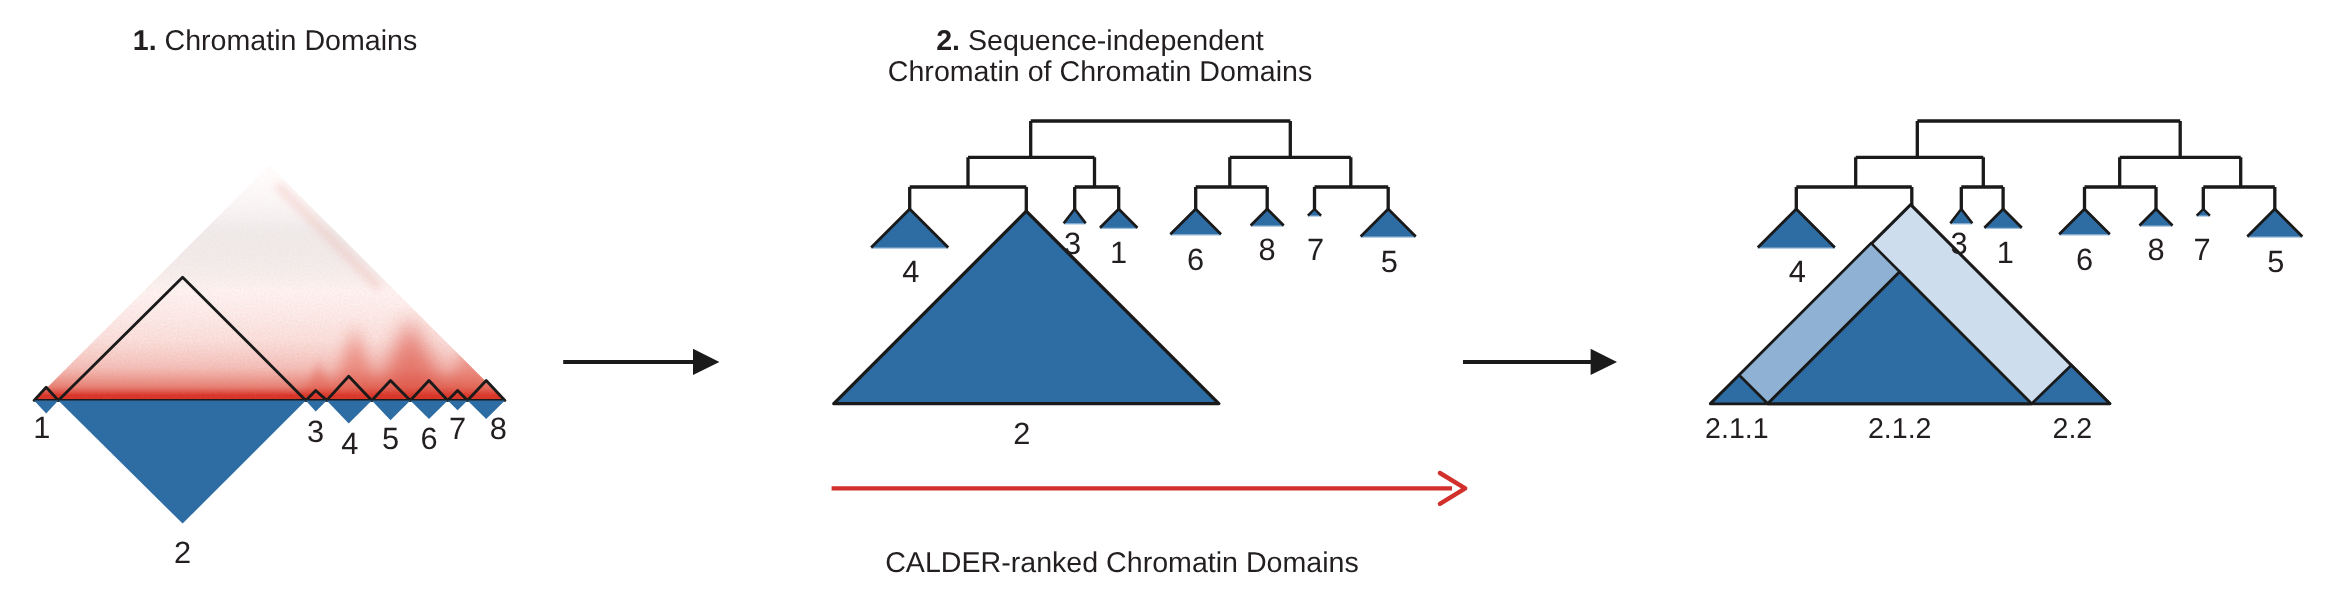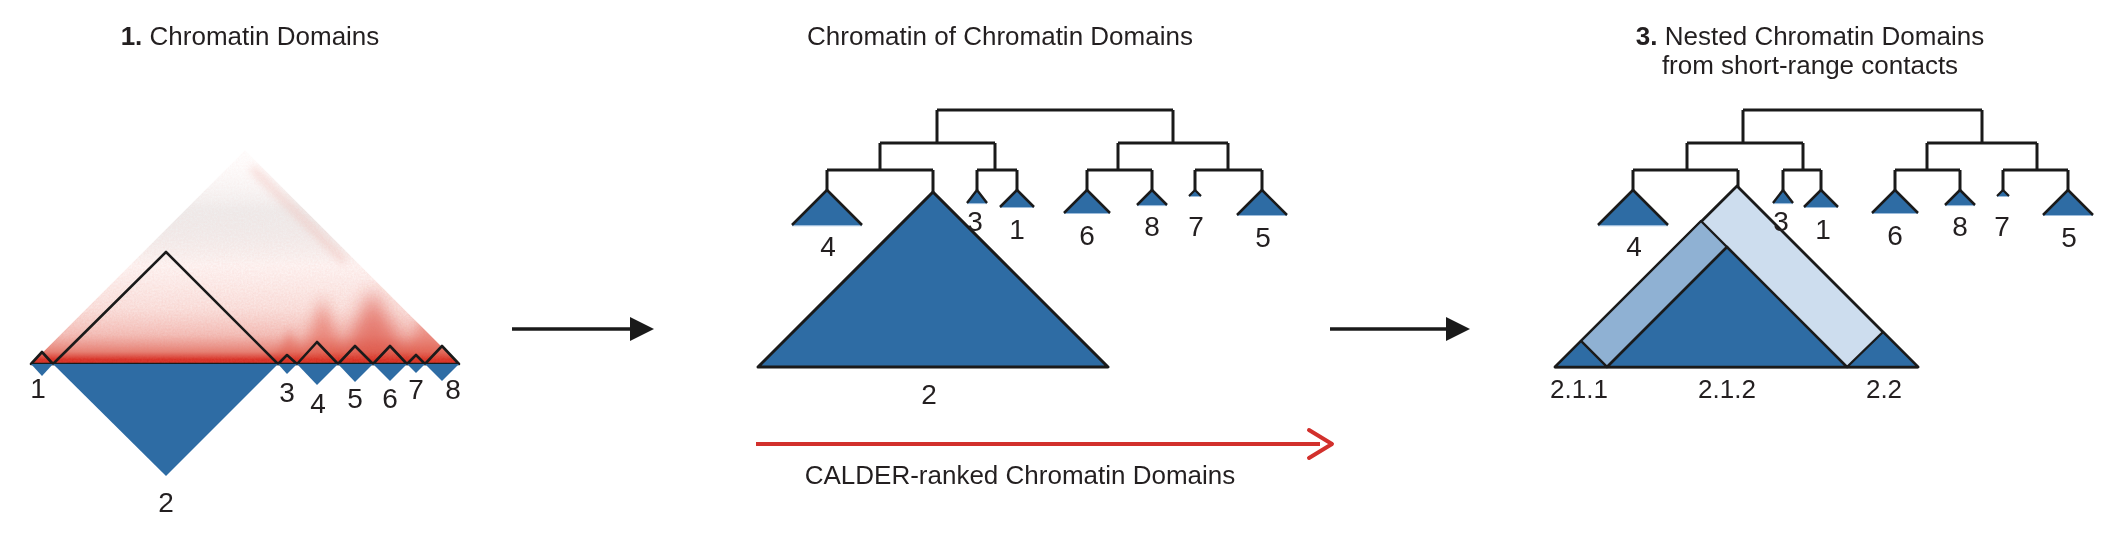--- a/index.html
+++ b/index.html
@@ -2,39 +2,36 @@
 <html><head>
 <meta charset="utf-8">
 <style>
   html,body{margin:0;padding:0;background:#ffffff;}
   .stage{position:relative;width:2122px;height:538px;background:#ffffff;overflow:hidden;
          font-family:"Liberation Sans",sans-serif;color:#231f20;}
   .art{position:absolute;left:0;top:0;}
   .panel-title{position:absolute;top:22px;width:460px;text-align:center;
                font-size:26px;line-height:29px;color:#231f20;}
   .panel-title b{font-weight:bold;}
-  .fig-caption{position:absolute;top:460px;left:760px;width:520px;text-align:center;
+  .fig-caption{position:absolute;top:496px;left:760px;width:520px;text-align:center;
                font-size:26px;color:#231f20;}
   .lbl{font-family:"Liberation Sans",sans-serif;font-size:28px;fill:#231f20;}
   .lbl-nested{font-family:"Liberation Sans",sans-serif;font-size:26px;fill:#231f20;}
 </style>
 </head>
 <body>
 
 <div class="stage">
 
   <div class="panel-title" style="left:20px;">
     <div><b>1.</b> <span>Chromatin Domains</span></div>
   </div>
   <div class="panel-title" style="left:770px;">
+    <div><b>2.</b> <span>Sequence-independent</span></div>
     <div>Chromatin of Chromatin Domains</div>
-  </div>
-  <div class="panel-title" style="left:1580px;">
-    <div><b>3.</b> <span>Nested Chromatin Domains</span></div>
-    <div>from short-range contacts</div>
   </div>
 
   <svg class="art" width="2122" height="538" viewBox="0 0 2122 538">
     <defs>
       <clipPath id="heatClip">
           <polygon points="31,364 245,150 459,364"></polygon>
         </clipPath>
       <linearGradient id="heatFade" gradientUnits="userSpaceOnUse" x1="0" y1="367" x2="0" y2="150">
         <stop offset="0" stop-color="#d5291f" stop-opacity="1"></stop>
         <stop offset="0.035" stop-color="#d5291f" stop-opacity="0.98"></stop>

